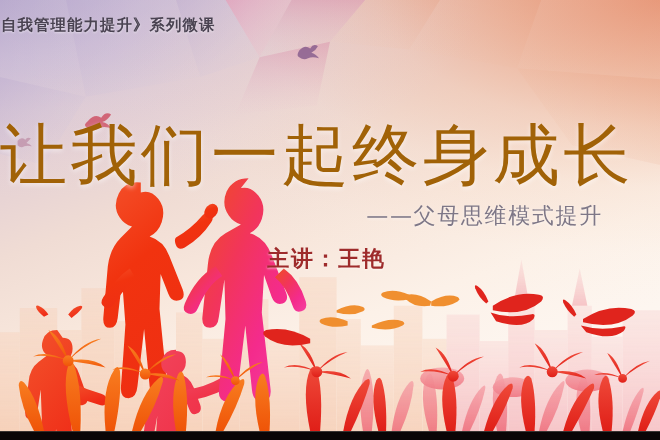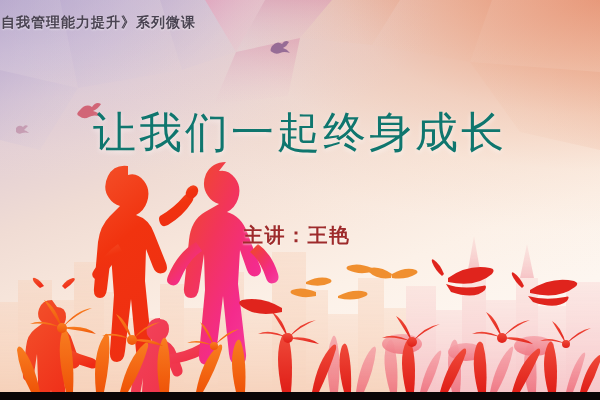--- a/index.html
+++ b/index.html
@@ -59,26 +59,25 @@
     font-size:14px;
     font-weight:700;
     letter-spacing:1px;
     color:#4a4352;
     white-space:nowrap;
     text-shadow:0 1px 2px rgba(255,255,255,0.55);
   }
   .main-title{
     position:absolute;
     left:0;right:0;top:108px;
-    text-align:center;
-    font-size:43px;
+    font-size:61px;
     line-height:1.12;
     letter-spacing:3px;
     font-weight:400;
-    color:#0f766e;
+    color:#a16207;
     text-shadow:0 2px 5px rgba(255,255,255,0.55);
   }
   .sub-title{
     position:absolute;
     right:52px;top:183px;
     font-size:20px;
     letter-spacing:1.5px;
     font-weight:500;
     color:#7e7787;
     white-space:nowrap;
@@ -382,17 +381,18 @@
       <path d="M528 164 q17 5 37 1 q6 -2 2 4 q-11 9 -34 1z"></path>
       <path d="M524 154 q-4 -9 -10 -13 q-3 -2 -2 2 q3 7 10 13z"></path>
       <path d="M282 176 q-20 -12 -40 -8 q-5 2 -1 6 q15 12 41 6z"></path>
     </g>
   </svg>
 
   <div class="series-label">《父母自我管理能力提升》系列微课</div>
 
   <div class="main-title">让我们一起终身成长</div>
 
+  <div class="sub-title">——父母思维模式提升</div>
 
   <div class="speaker">主讲：王艳</div>
 
   <div class="bottom-bar"></div>
 </div>
 
 </body></html>

